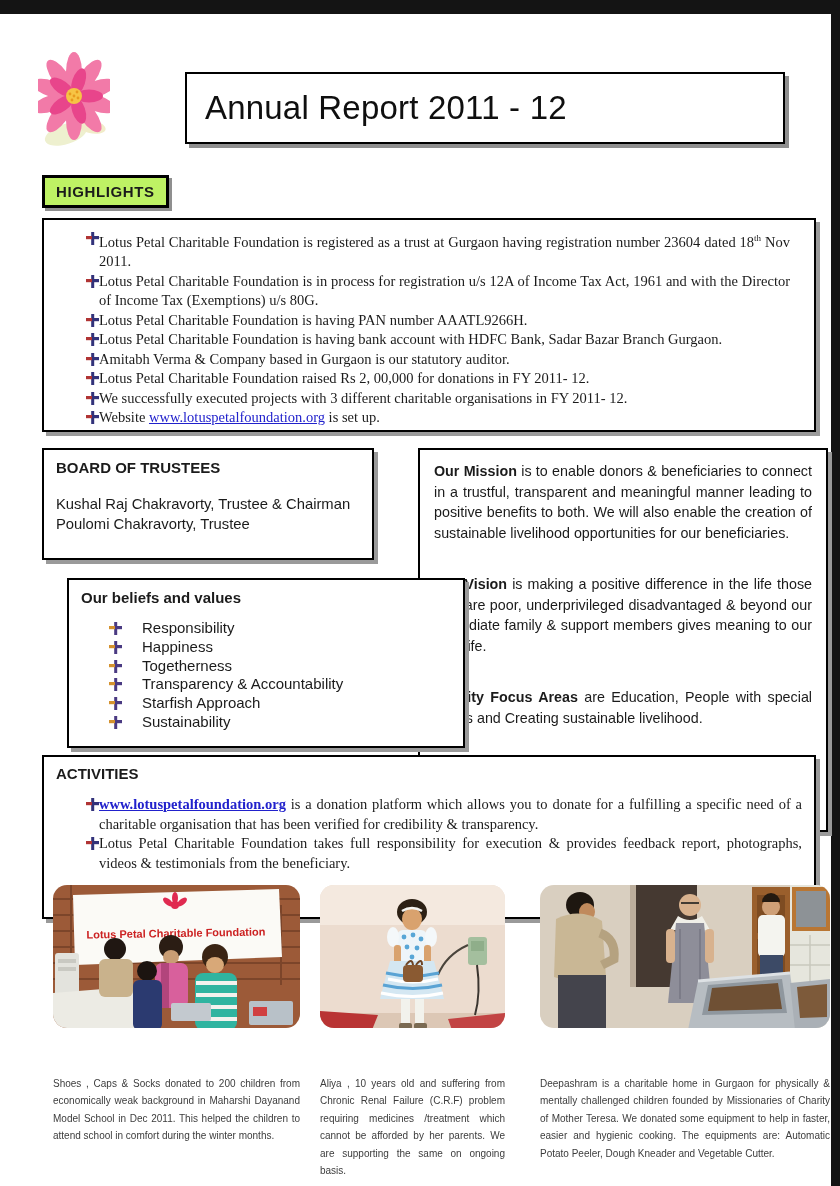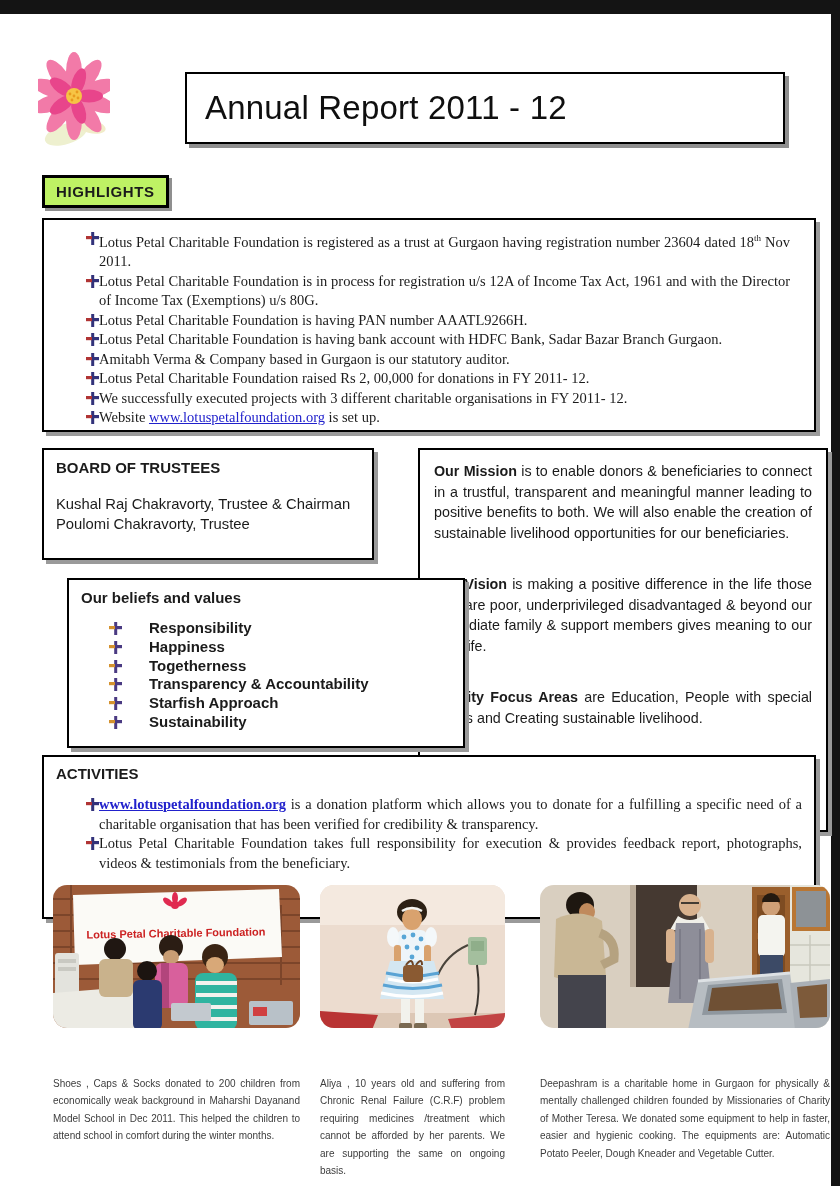--- a/index.html
+++ b/index.html
@@ -45,21 +45,21 @@
   .bold{font-weight:bold;}
 
   .board-header{font-weight:bold;font-size:15px;margin-bottom:18px;}
   .board-line{font-size:14.8px;line-height:20px;}
 
   .mpara{margin:0;}
   .mpara + .mpara{margin-top:31px;}
 
   .beliefs-header{font-weight:bold;font-size:15px;}
   .beliefs-list{margin-top:13px;margin-left:28px;}
-  .belief-row{display:flex;gap:27px;align-items:flex-start;font-weight:bold;
+  .belief-row{display:flex;gap:20px;align-items:flex-start;font-weight:normal;
     font-size:15px;line-height:18.8px;}
 
   .act-header{font-weight:bold;font-size:15px;}
   .act-list{margin-top:13px;padding-left:30px;}
 
   .helped-header{position:absolute;left:53px;top:893px;font-weight:normal;font-size:15.5px;}
 
   .photo{position:absolute;top:885px;height:143px;overflow:hidden;border-radius:14px;}
   .photo svg{display:block;}
   #photo1{left:53px;width:247px;}

